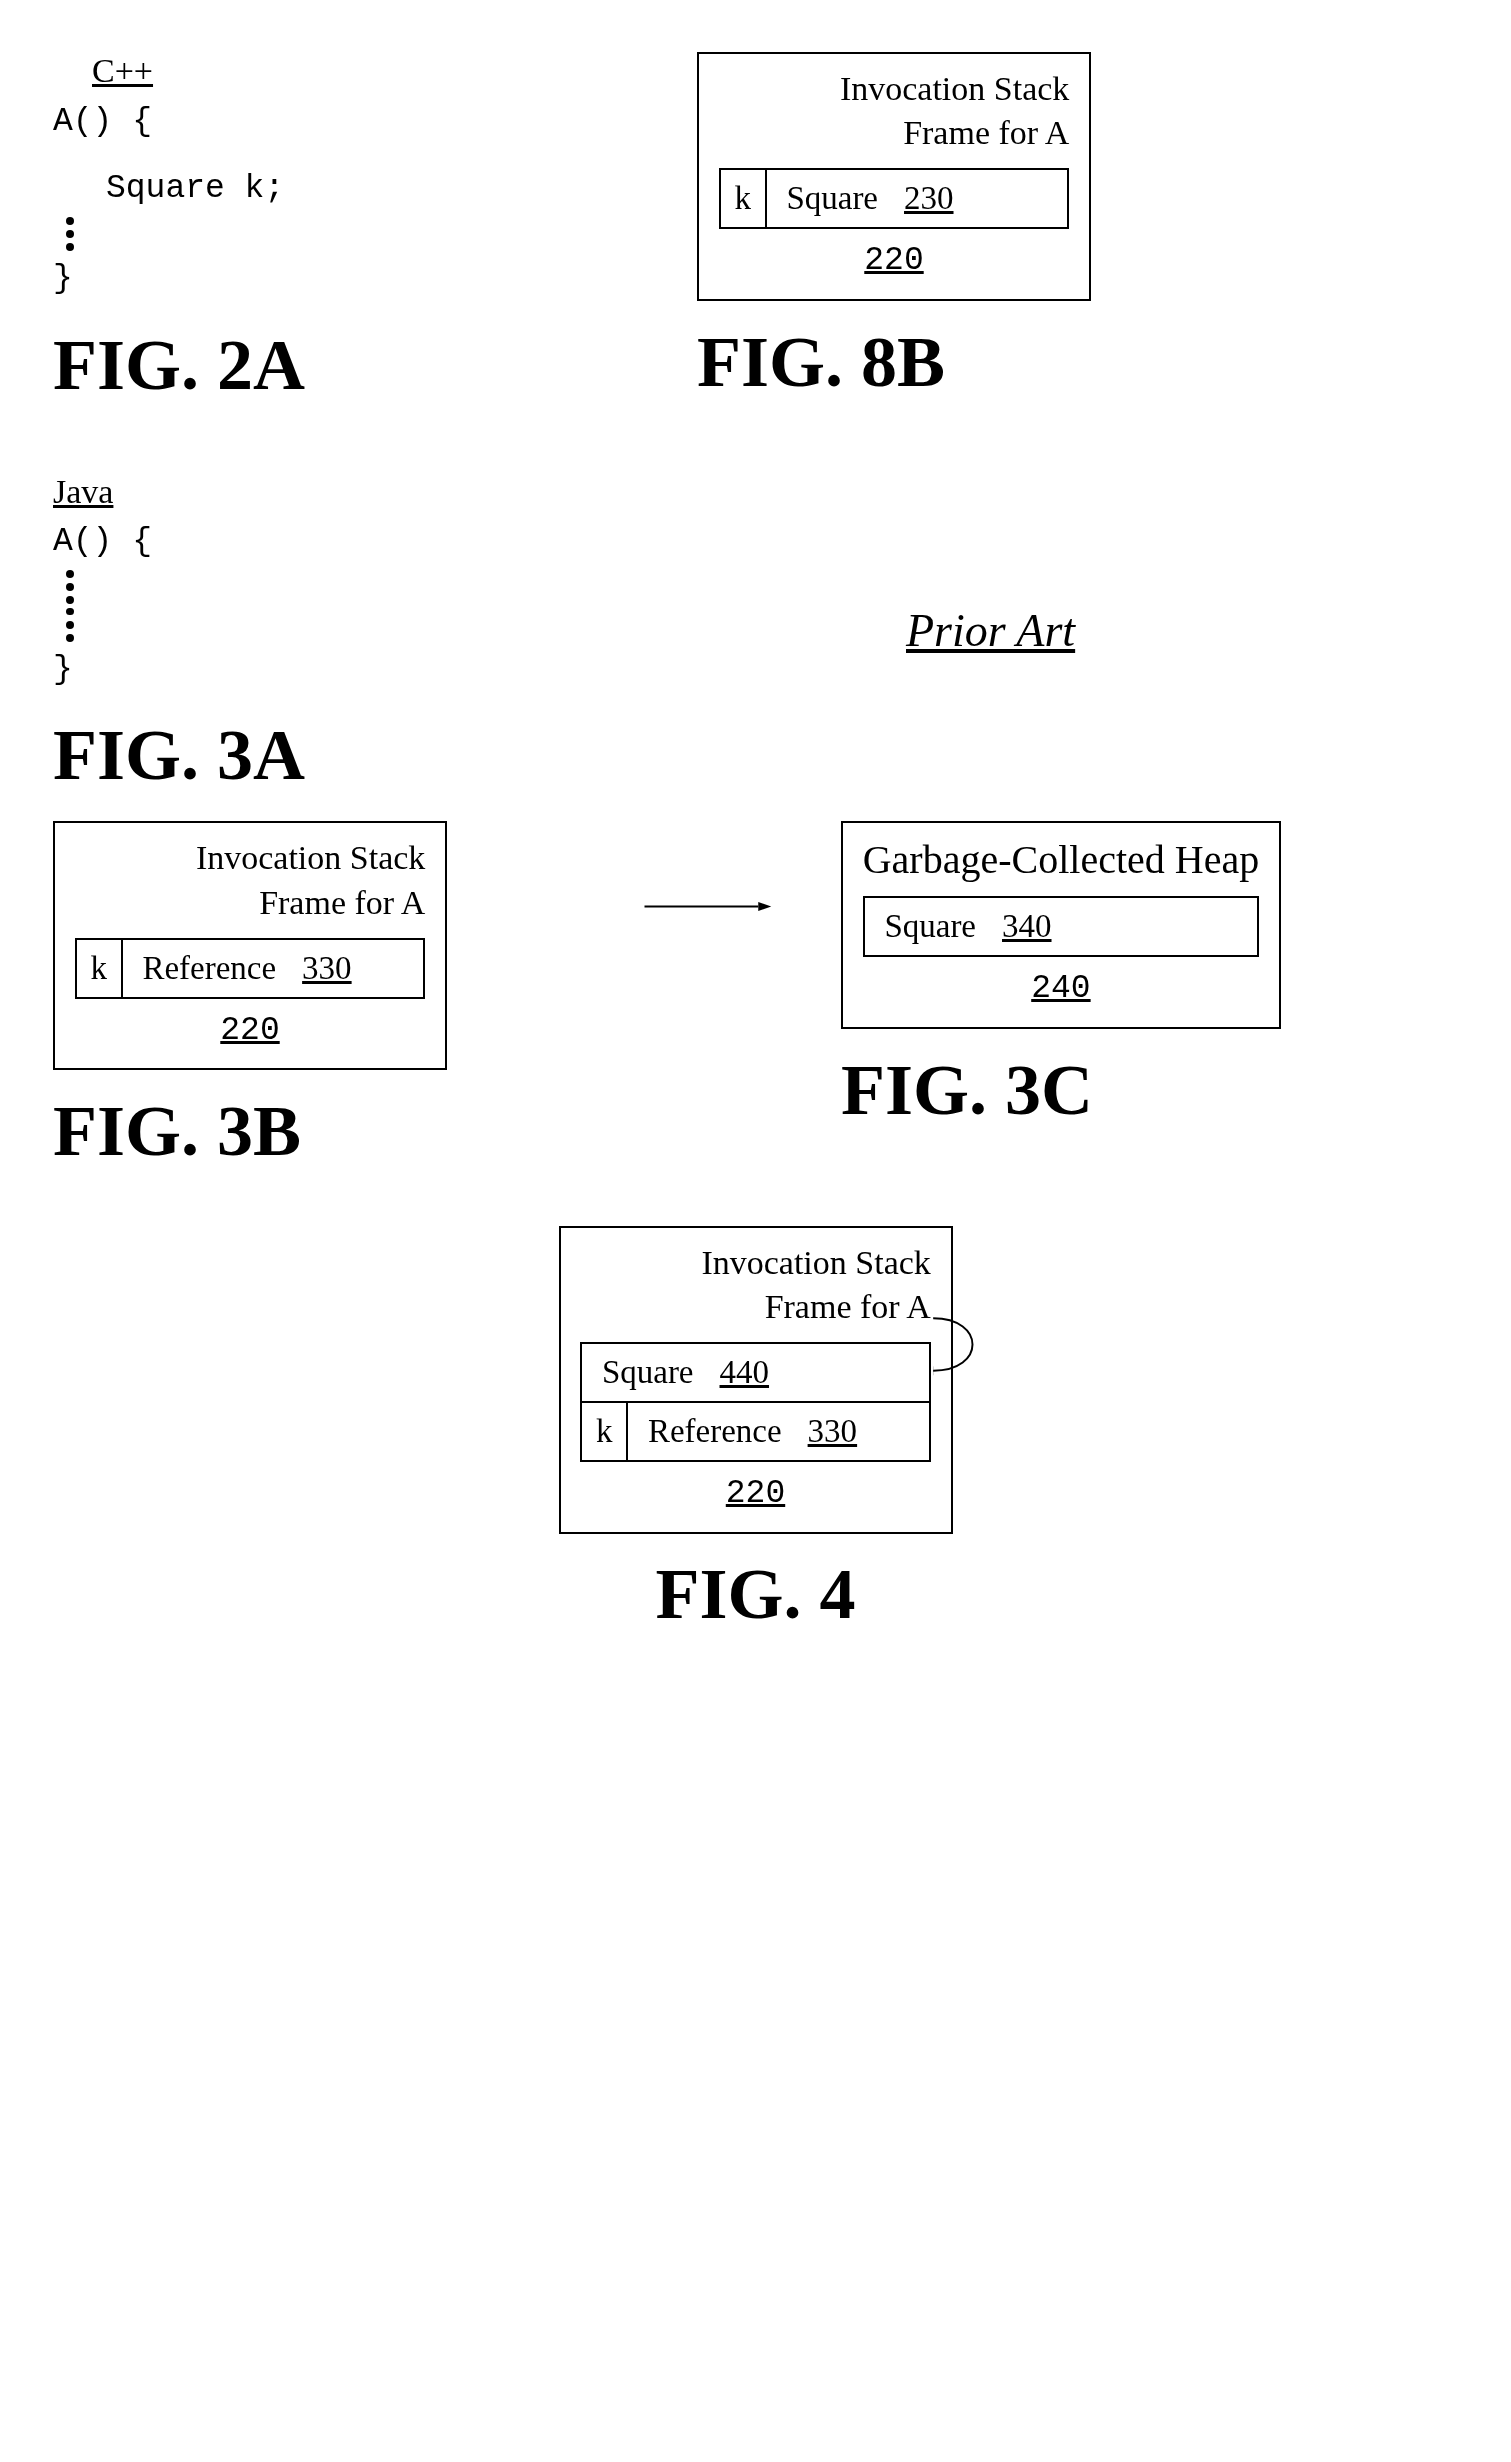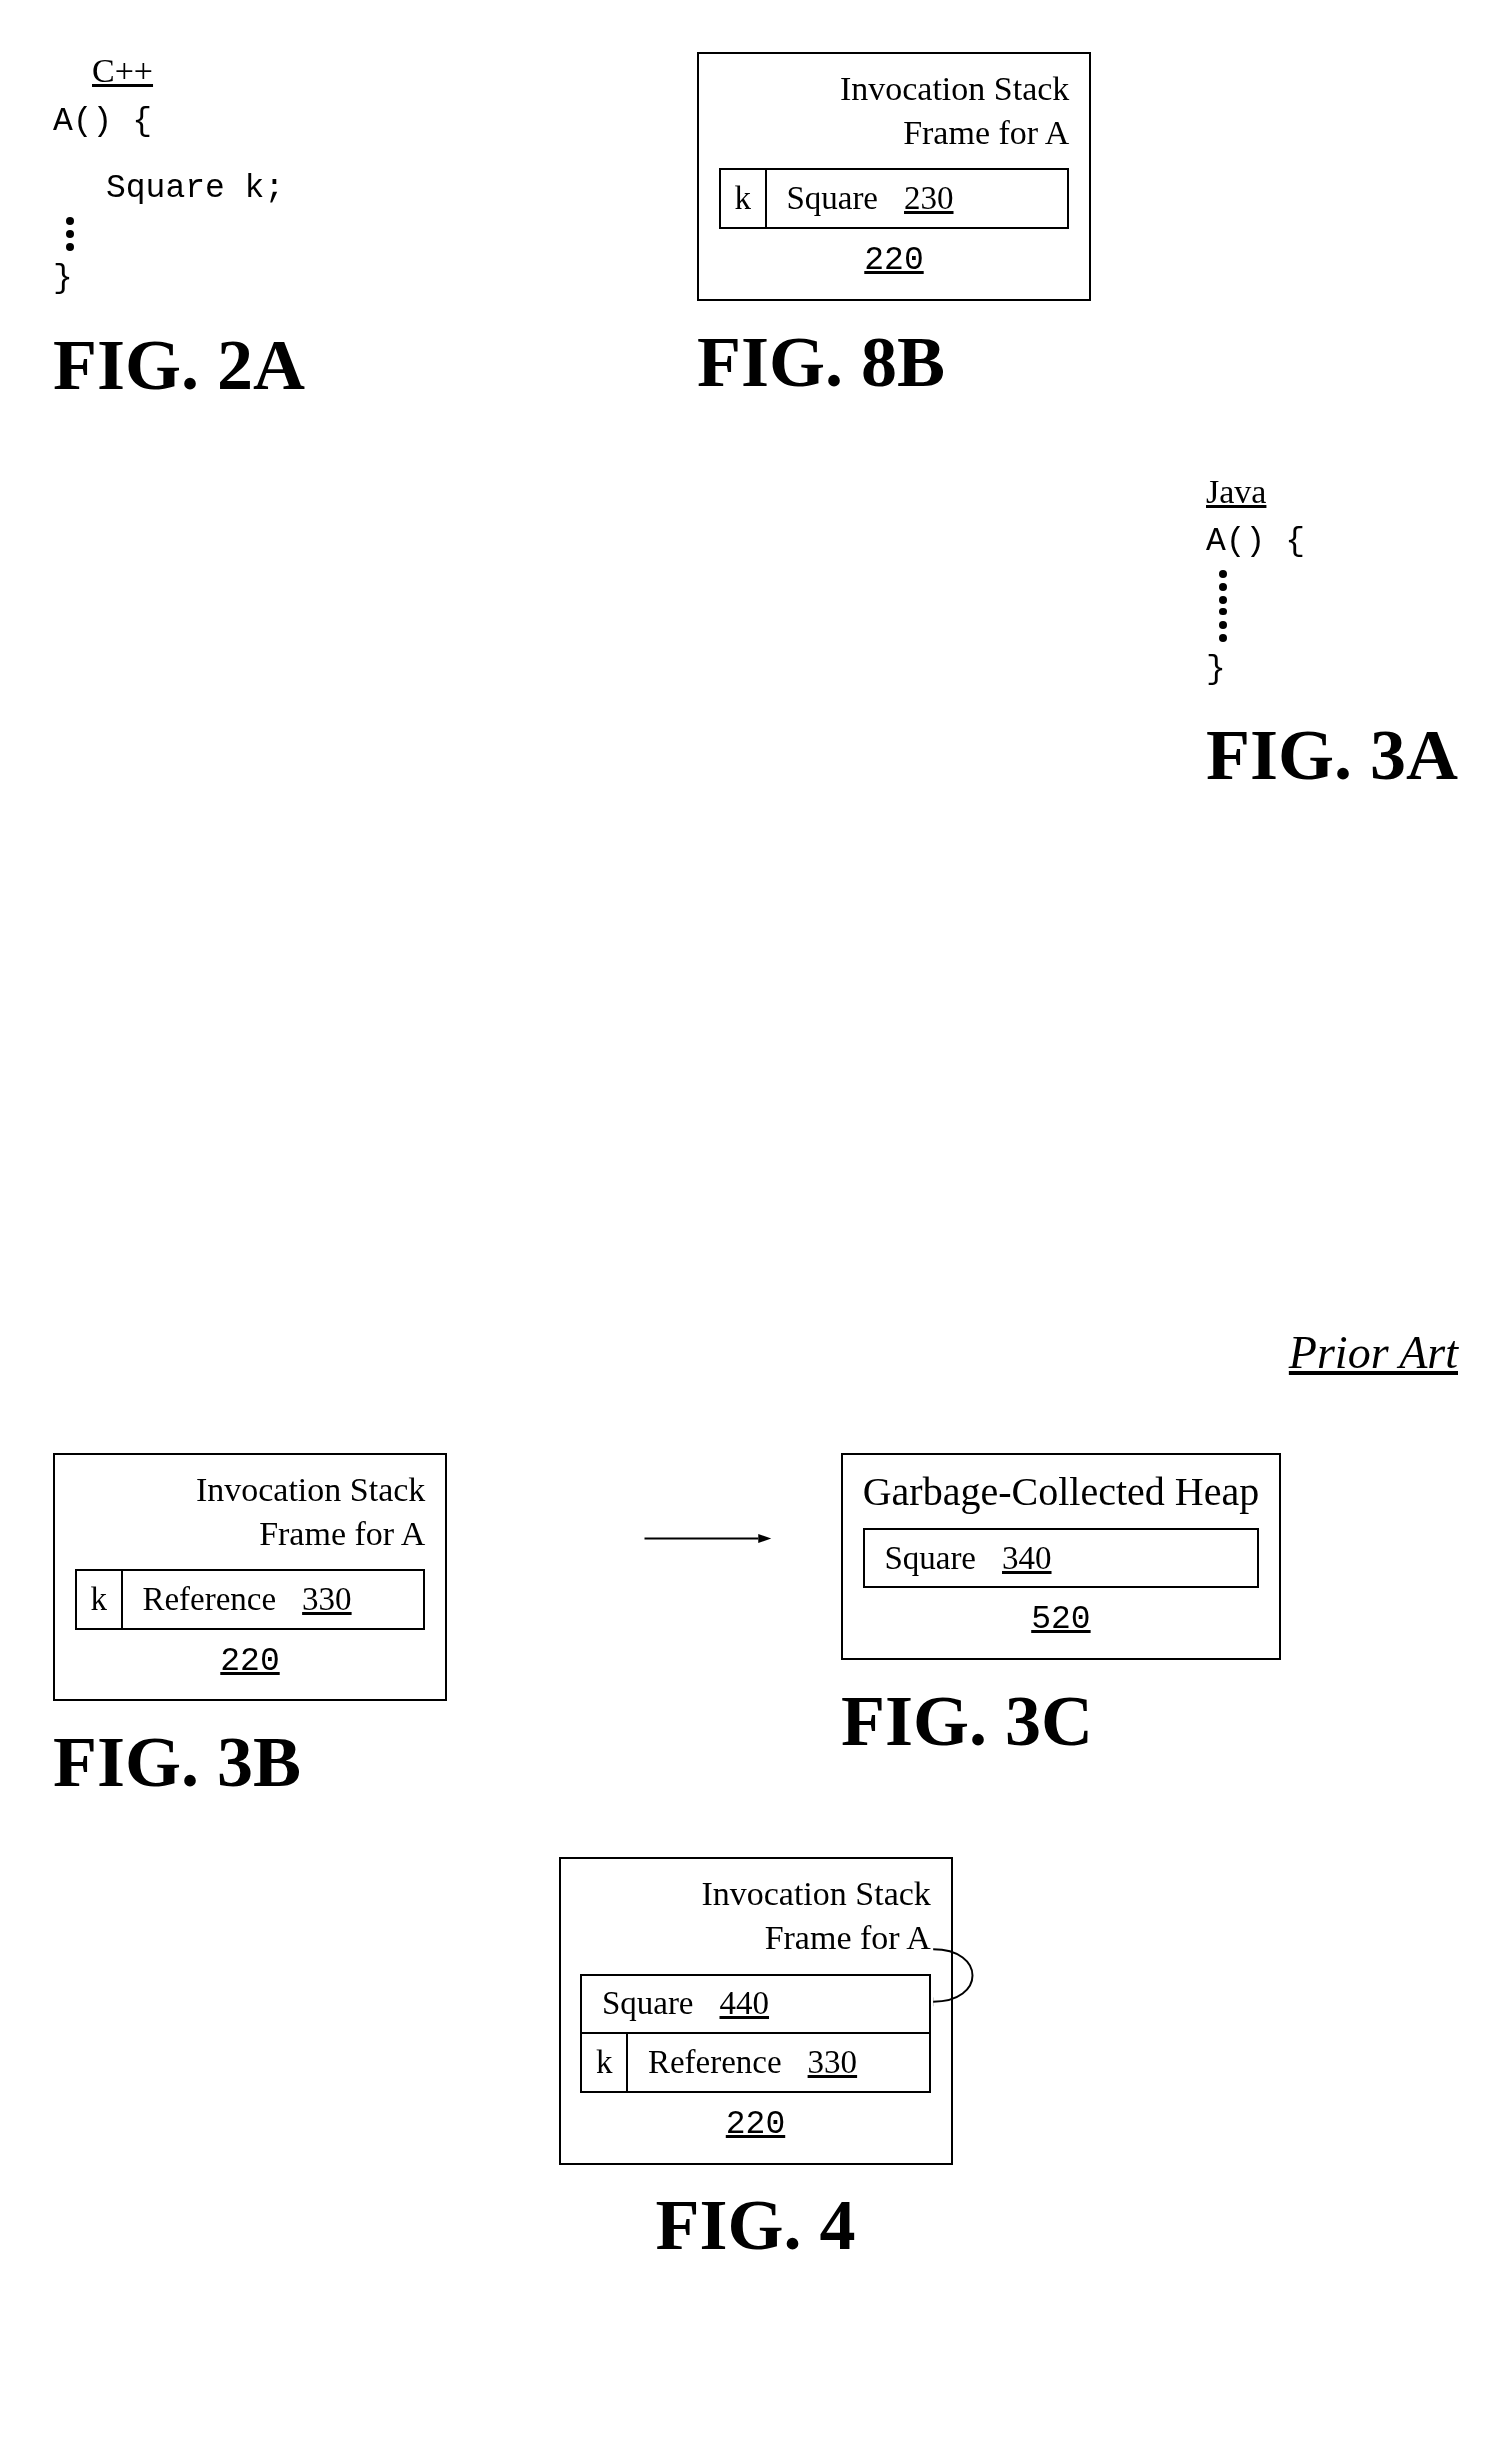--- a/index.html
+++ b/index.html
@@ -111,23 +111,22 @@
       text-align: center;
       font-size: 33px;
       text-decoration: underline;
       margin-top: 6.6px;
       font-family: Liberation Mono, monospace;
     }
 
     
     .row2 {
       display: flex;
-      flex-direction: column;
-      align-items: flex-end;
-      margin-bottom: 74px;
+      align-items: flex-start;
+      margin-bottom: 24px;
     }
 
     .fig3a {
       flex: 0 0 722px;
     }
 
     .fig3a .lang-label {
       font-size: 34px;
       text-decoration: underline;
       margin-left: 0px;
@@ -343,21 +342,21 @@
 
     <div class="fig3c">
       <div class="heap-box">
         <div class="heap-title">Garbage-Collected Heap</div>
         <div class="heap-inner">
           <div class="heap-type-cell">
             <span>Square</span>
             <span class="stack-ref-num">340</span>
           </div>
         </div>
-        <div class="stack-frame-num">520</div>
+        <div class="stack-frame-num">240</div>
       </div>
       <div class="fig-label">FIG. 3C</div>
     </div>
   </div>
 
   <div class="row4">
     <div style="position: relative; display:inline-block;">
       <div class="fig4-frame">
         <div class="stack-frame-title">Invocation Stack<br>Frame for A</div>
         

